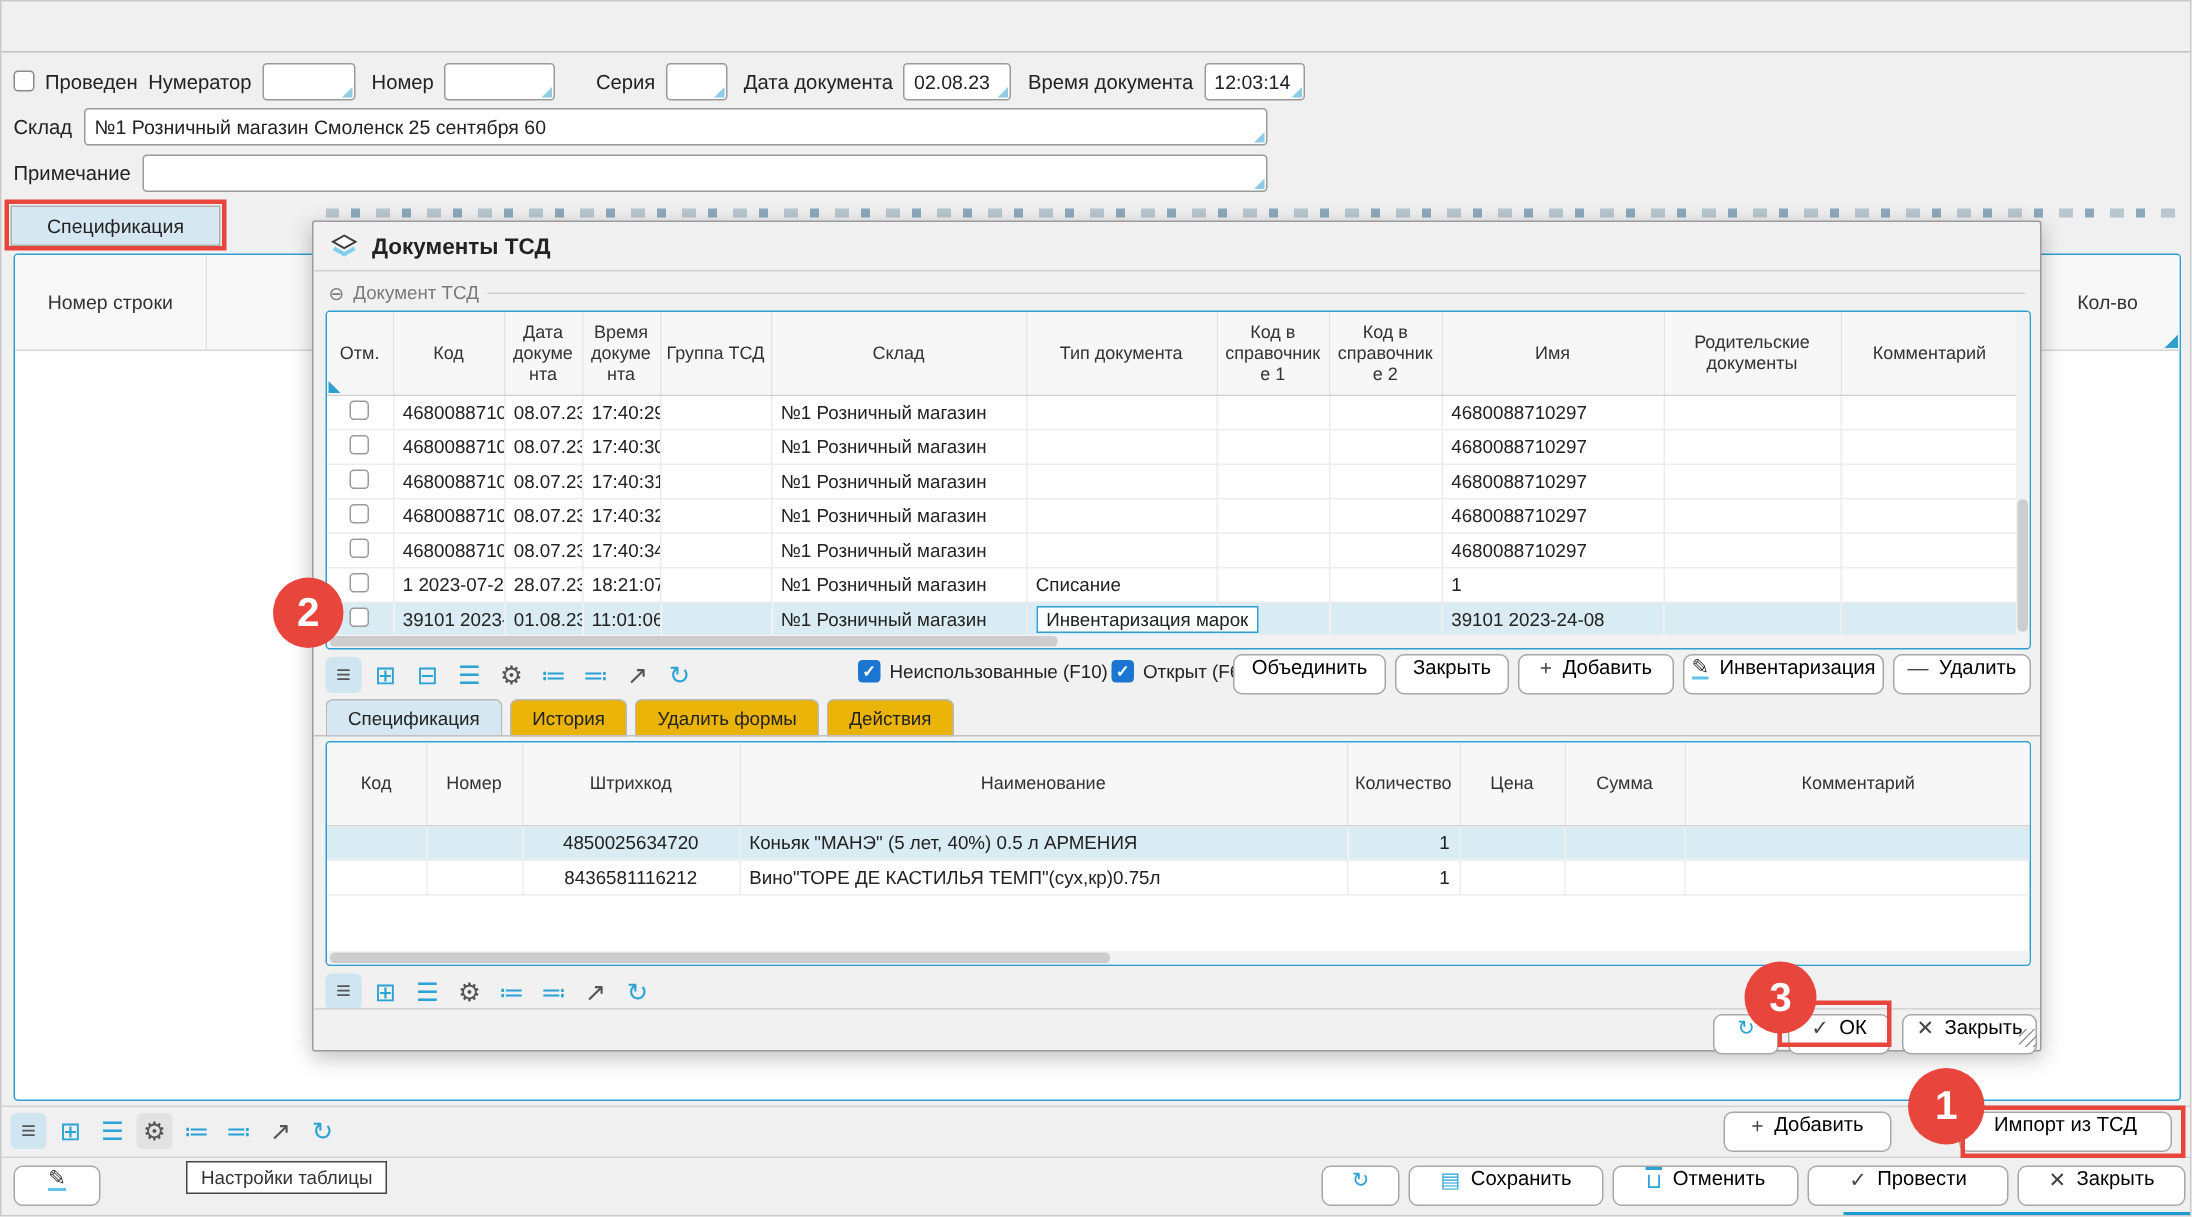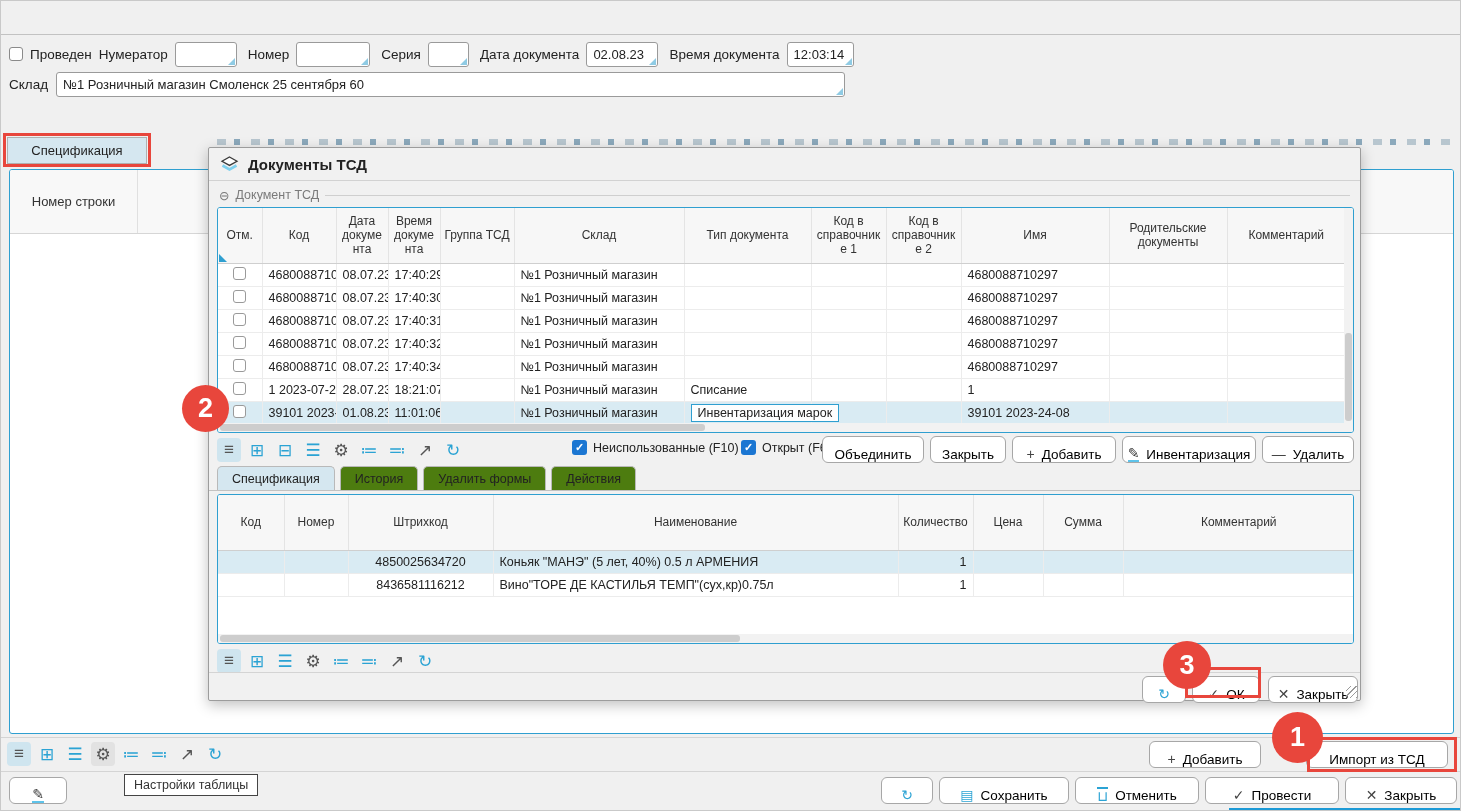--- a/index.html
+++ b/index.html
@@ -33,21 +33,21 @@
     border-left:7px solid transparent; border-bottom:7px solid #8fcbe4;
   }
   .cbx { width:14px; height:14px; border:1px solid #8a8a8a; border-radius:3px; background:#fff; display:inline-block; }
   .chk { width:15px; height:15px; border-radius:3px; background:#1b76d2; display:inline-flex; align-items:center; justify-content:center; color:#fff; font-size:11px; font-weight:bold; }
 
   .row1 { position:absolute; left:8px; top:40px; height:26px; display:flex; align-items:center; gap:7px; }
 
   
   .btn {
     background:#fff; border:1px solid #a7a7a7; border-radius:6px; height:27px;
-    display:inline-flex; align-items:flex-end; justify-content:center; gap:7px;
+    display:inline-flex; align-items:flex-start; justify-content:center; gap:7px;
     padding:0 13px; font-size:13.5px; font-family:inherit; cursor:default; white-space:nowrap;
   }
   .bic { font-size:14px; color:#444; }
   .bic.blue { color:#2ba3d4; }
   .pencil { color:#333; border-bottom:2px solid #5ec3ea; line-height:1; }
 
   
   .tools { display:flex; align-items:center; gap:4px; }
   .ti {
     width:24px; height:24px; display:inline-flex; align-items:center; justify-content:center;
@@ -93,21 +93,21 @@
     background:#f1f1f1; border:1px solid #9c9c9c; border-radius:2px;
     box-shadow:0 4px 14px rgba(0,0,0,.25);
   }
   .mtitle { position:absolute; left:0; top:0; width:100%; height:33px; display:flex; align-items:center; gap:9px; padding:14px 11px; border-bottom:1px solid #d2d2d2; }
   .mtitle b { font-size:15px; }
   .grouprow { position:absolute; left:10px; top:38px; right:10px; height:18px; display:flex; align-items:center; gap:6px; color:#7a7a7a; font-size:12.5px; }
   .groupline { flex:1; height:1px; background:#cfcfcf; }
 
   .innertab {
     height:25px; padding:0 14px; display:flex; align-items:center;
-    background:#4d7c0f; border:1px solid #b9b9b9; border-bottom:none;
+    background:#eab308; border:1px solid #b9b9b9; border-bottom:none;
     border-radius:5px 5px 0 0; font-size:12.5px;
   }
   .innertab.active { background:#d5e7f0; }
 
   .grip { position:absolute; right:2px; bottom:2px; width:12px; height:12px;
     background:repeating-linear-gradient(135deg, transparent 0 3px, #9a9a9a 3px 4px); }
 
   
   .redbox { position:absolute; border:3px solid #e8463c; z-index:40; pointer-events:none; }
   .badge {
@@ -130,43 +130,48 @@
 
   <div class="tabline"></div>
 
   <div class="row1">
     <span class="cbx"></span>
     <span class="lbl">Проведен</span>
     <span class="lbl">Нумератор</span>
     <div class="inp" style="width:62px"></div>
     <span class="lbl" style="margin-left:4px">Номер</span>
     <div class="inp" style="width:74px"></div>
-    <span class="lbl" style="margin-left:4px">Серия</span>
+    <span class="lbl" style="margin-left:20px">Серия</span>
     <div class="inp" style="width:41px"></div>
     <span class="lbl" style="margin-left:4px">Дата документа</span>
     <div class="inp" style="width:72px">02.08.23</div>
     <span class="lbl" style="margin-left:4px">Время документа</span>
     <div class="inp" style="width:67px">12:03:14</div>
   </div>
 
   <div class="abs" style="left:8px; top:71px; display:flex; align-items:center; gap:8px;">
     <span class="lbl">Склад</span>
     <div class="inp" style="width:789px">№1 Розничный магазин Смоленск 25 сентября 60</div>
   </div>
 
+  <div class="abs" style="left:8px; top:102px; display:flex; align-items:center; gap:8px;">
+    <span class="lbl">Примечание</span>
+    <div class="inp" style="width:750px"></div>
+  </div>
 
   <div class="abs" style="left:6px; top:136px; width:140px; height:27px; background:#d5e7f0; border:1px solid #b0b0b0; display:flex; align-items:center; justify-content:center; font-size:13px;">Спецификация</div>
   <div class="redbox" style="left:2px; top:132px; width:148px; height:34px;"></div>
 
   <div class="dashes"></div>
 
   <div class="tblwrap" style="left:8px; top:168px; width:1445px; height:565px;">
     <div style="display:flex; height:64px; background:#f8f8f8; border-bottom:1px solid #d6d6d6;">
       <div style="width:128px; border-right:1px solid #e0e0e0; display:flex; align-items:center; justify-content:center; font-size:13px; color:#333;">Номер строки</div>
       <div style="flex:1"></div>
+      <div class="tri-br" style="width:97px; border-left:1px solid #e0e0e0; display:flex; align-items:center; justify-content:center; font-size:13px; color:#333; position:relative;">Кол-во</div>
     </div>
   </div>
 
   <div class="modal">
     <div class="mtitle">
       <svg width="19" height="17" viewBox="0 0 19 17">
         <path d="M9.5 1 L17 5.2 9.5 9.4 2 5.2 Z" fill="#fdfdfd" stroke="#3a3a3a" stroke-width="1.3"></path>
         <path d="M2.5 9.5 L9.5 13.5 16.5 9.5" stroke="#7fd0ee" stroke-width="2.6" fill="none"></path>
       </svg>
       <b>Документы ТСД</b>

